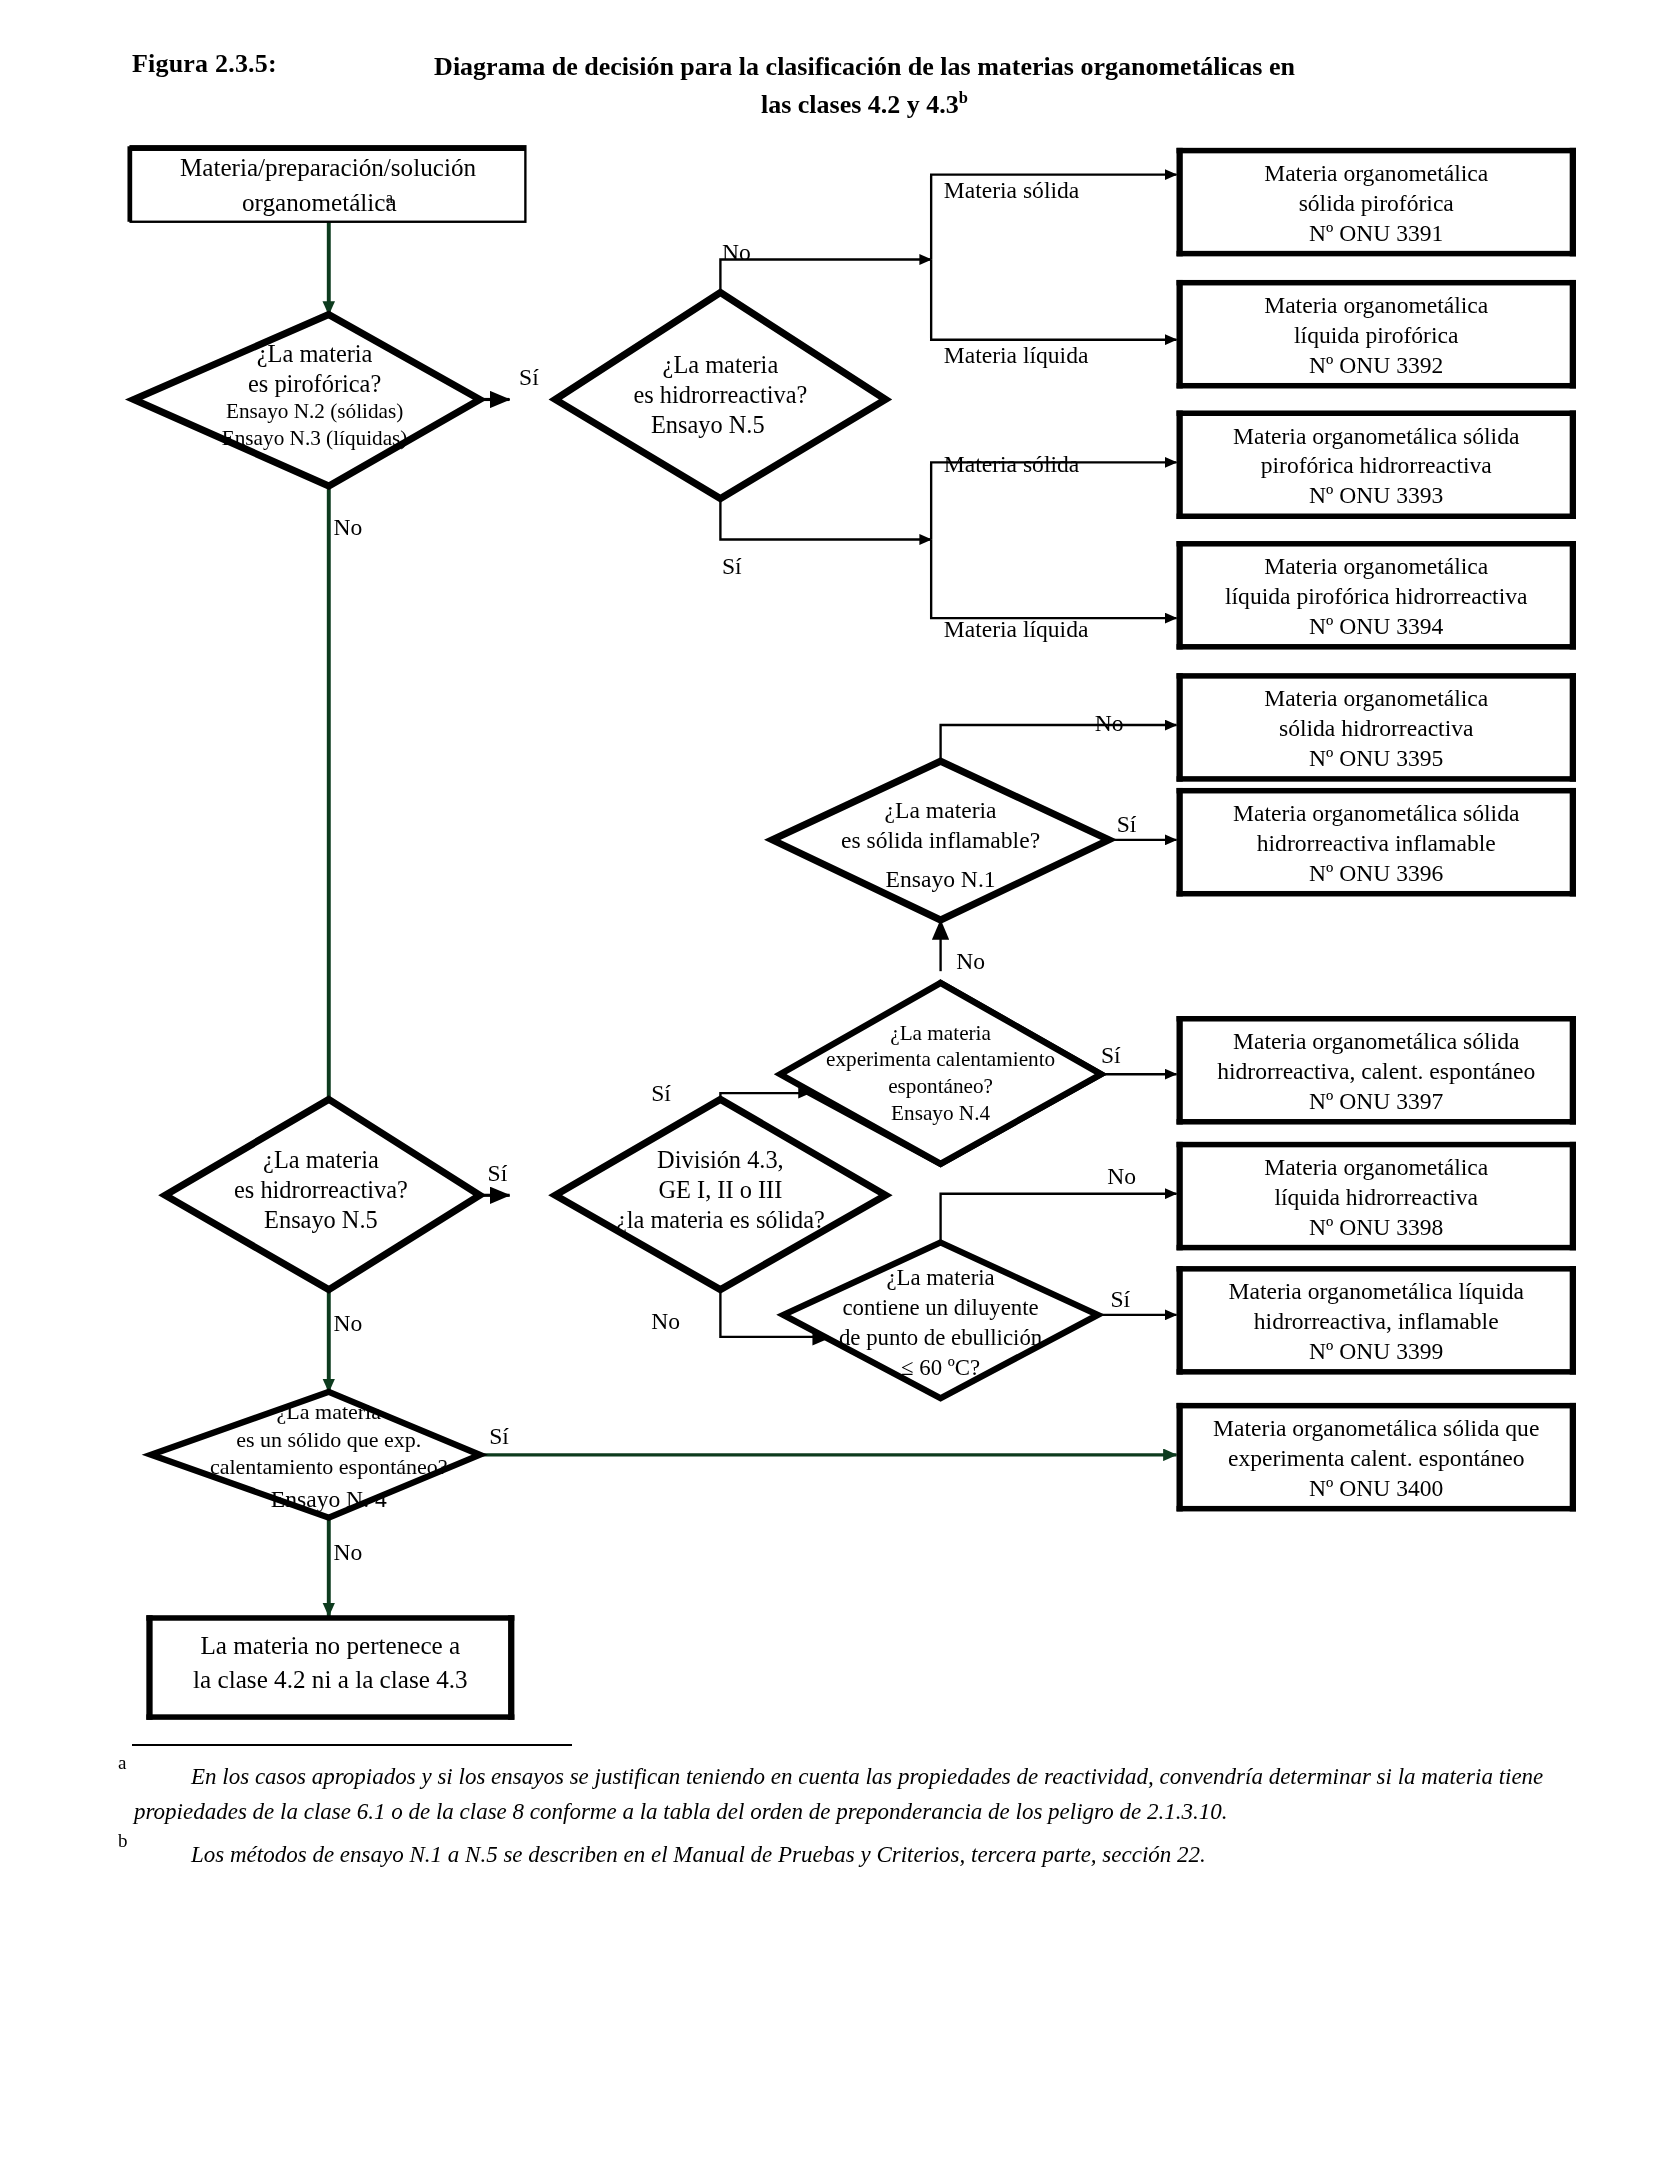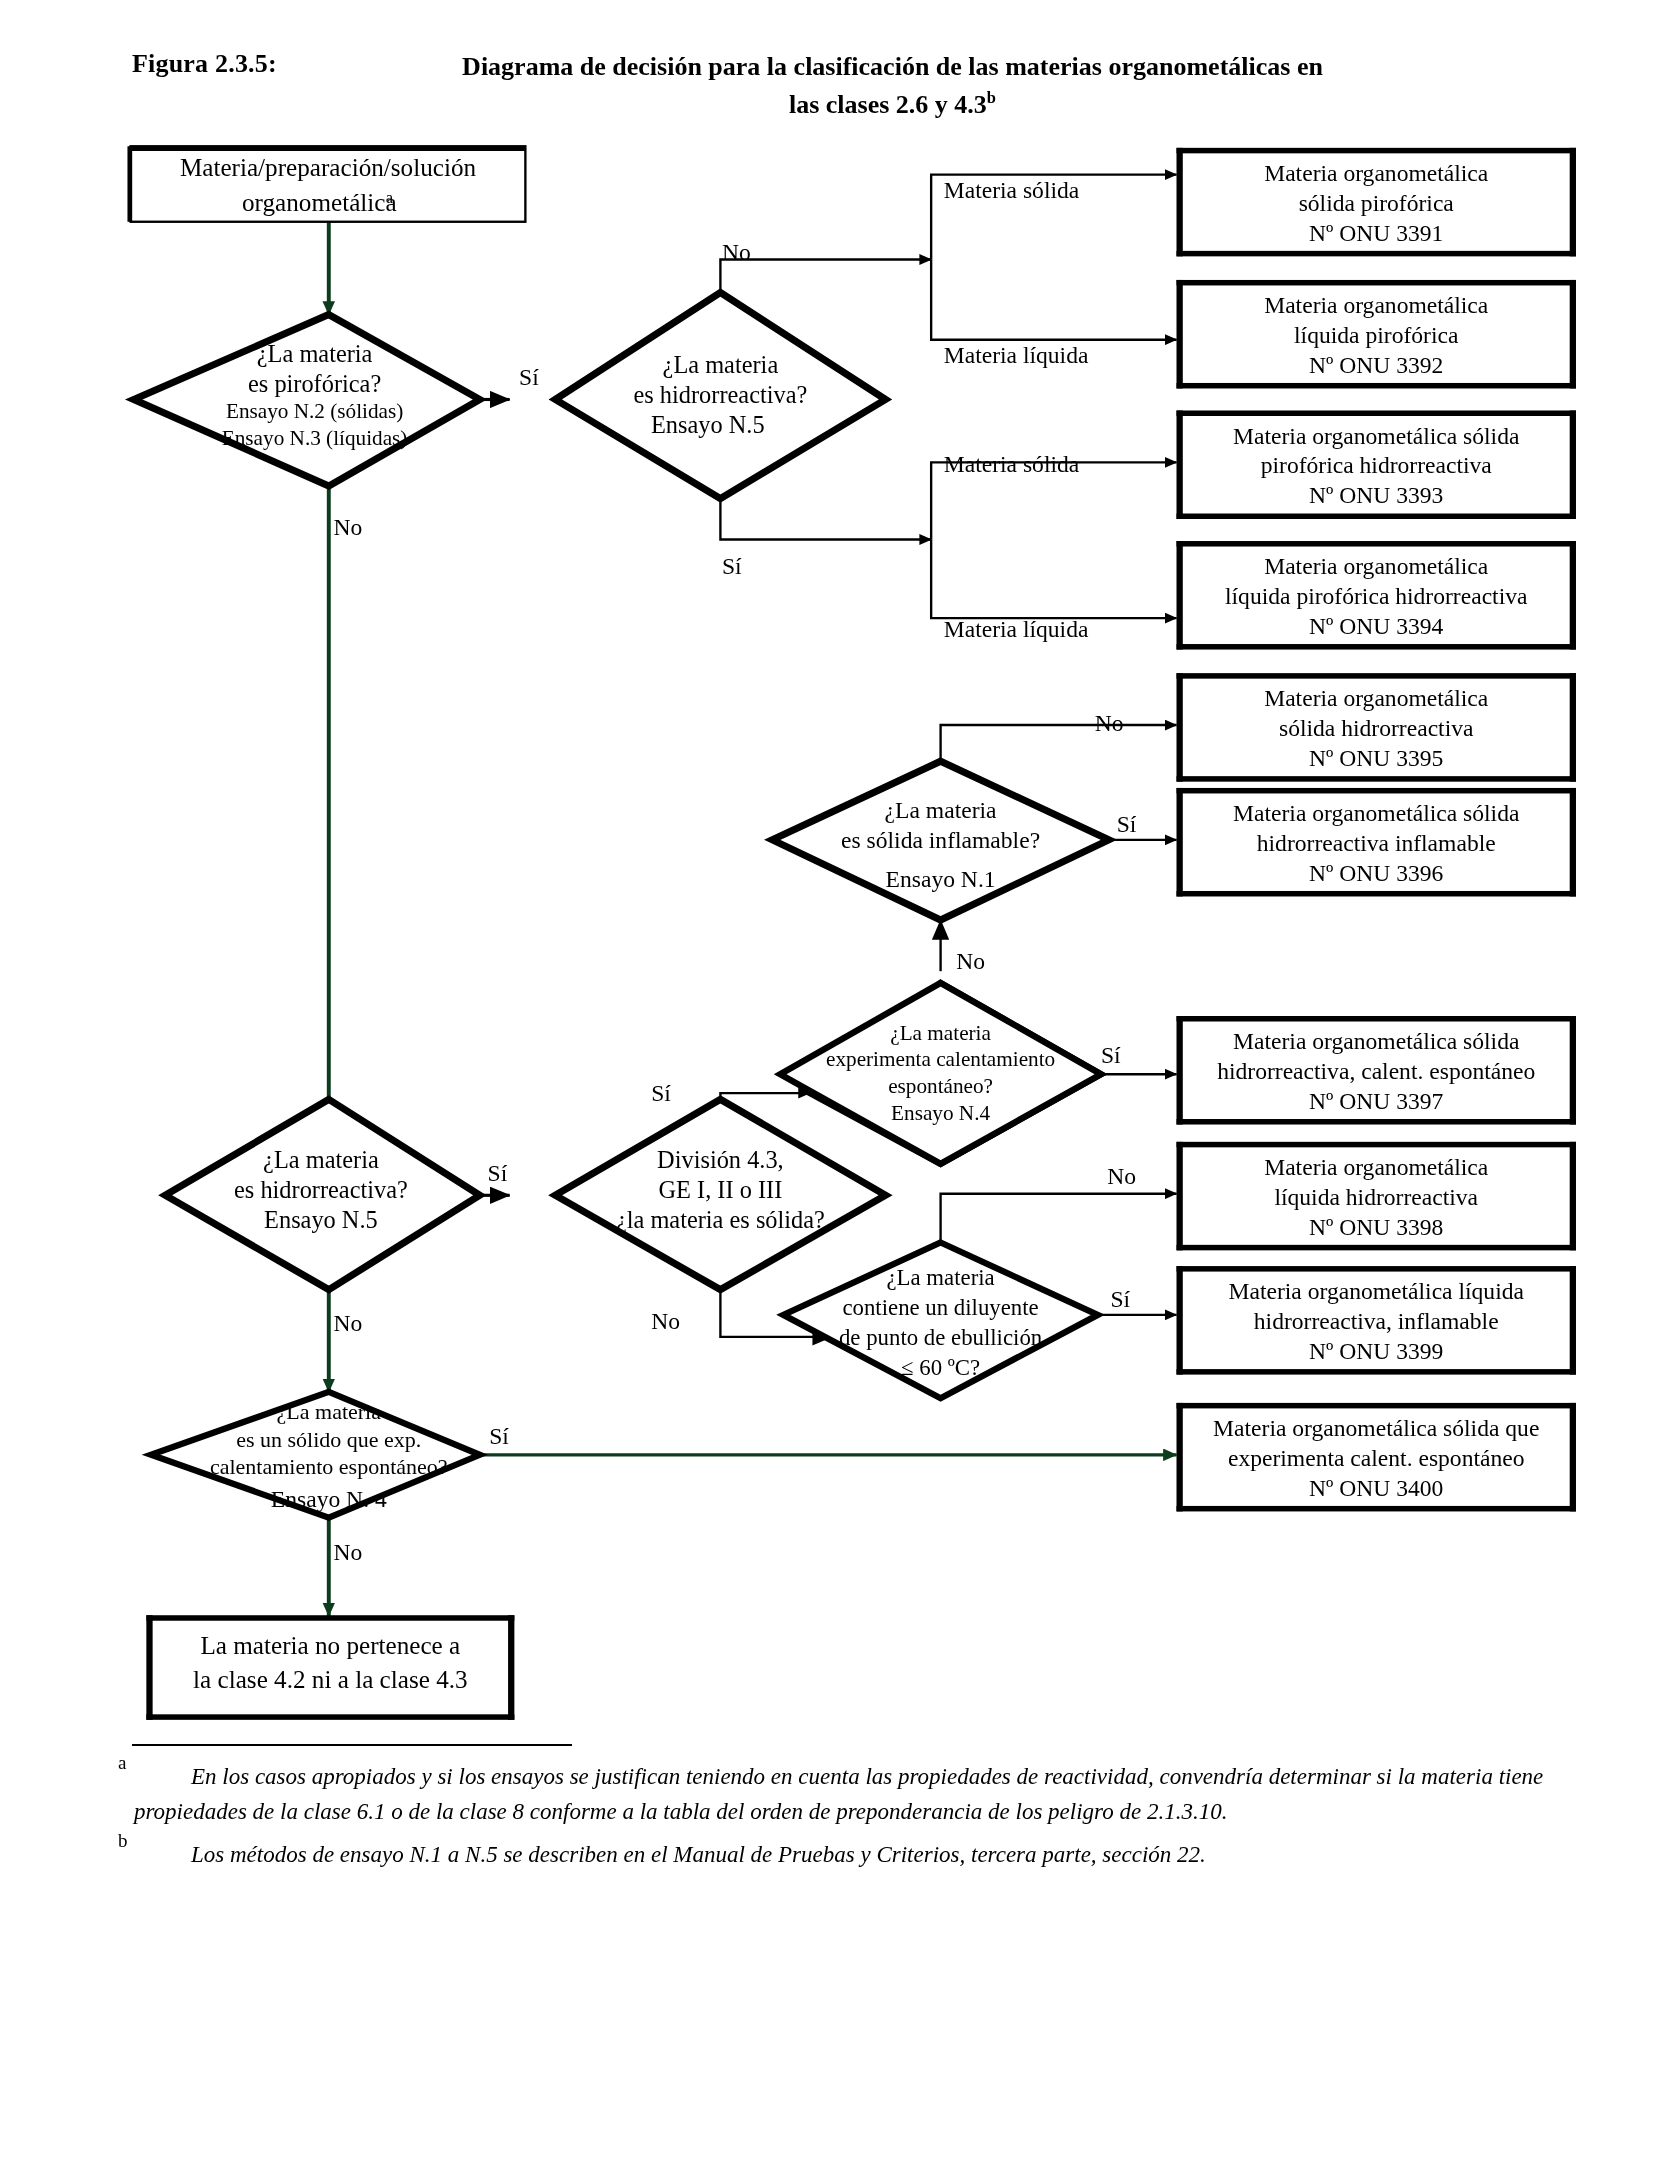--- a/index.html
+++ b/index.html
@@ -1,20 +1,20 @@
 <!DOCTYPE html>
 <html style="font-size:12.6px"><head>
 <meta charset="utf-8">
 <style>
   html,body{margin:0;padding:0;background:#fff;}
   body{width:1672px;height:2183px;font-family:"Liberation Serif","DejaVu Serif",serif;color:#000;position:relative;overflow:hidden;}
   .page{position:relative;width:1672px;height:2025px;}
   #fig-title{position:absolute;left:0;top:49px;width:1672px;}
   .ttl-label{position:absolute;left:132px;top:0;font-weight:bold;font-size:26px;letter-spacing:0.2px;}
-  .ttl-main{position:absolute;left:452px;top:0;width:881px;text-align:center;font-weight:bold;font-size:26px;line-height:1.42;}
+  .ttl-main{position:absolute;left:424px;top:0;width:881px;text-align:center;font-weight:bold;font-size:26px;line-height:1.42;}
   .ttl-main sup{font-size:16.5px;vertical-align:super;}
   svg#flow{position:absolute;left:0;top:0;width:1672px;height:2183px;}
   .nodetext{font-family:"Liberation Serif","DejaVu Serif",serif;fill:#000;text-anchor:middle;}
   .edgelabel{font-family:"Liberation Serif","DejaVu Serif",serif;fill:#000;font-size:30px;}
   .footnotes{position:absolute;left:118px;top:1760px;width:1447px;font-style:italic;font-size:23px;line-height:1.52;}
   .fn{position:relative;margin:0 0 3.1px 0;}
   .fn-mark{position:absolute;left:0;top:-11px;font-style:normal;font-size:19px;}
   .fn-body{display:block;margin-left:16px;text-indent:57px;}
   .fn2{margin-top:7.9px;}
   .rule{position:absolute;left:132px;top:1744px;width:440px;height:2.4px;background:#000;}
@@ -22,21 +22,21 @@
 </head>
 <body>
 
 <div class="page">
 
   <div id="fig-title">
     <div class="ttl-label">Figura 2.3.5:</div>
     <div class="ttl-main">
       <span>Diagrama de decisión para la clasificación de las materias organometálicas en</span>
       <br>
-      <span>las clases 2.6 y 4.3</span><sup>b</sup>
+      <span>las clases 4.2 y 4.3</span><sup>b</sup>
     </div>
   </div>
 
   <svg id="flow" viewBox="0 0 2126 2776">
     <defs>
       <marker id="ah" markerWidth="16" markerHeight="14" refX="15" refY="7" orient="auto" markerUnits="userSpaceOnUse">
         <path d="M0,0 L16,7 L0,14 z" fill="#000"></path>
       </marker>
       <marker id="ahg" markerWidth="18" markerHeight="16" refX="17" refY="8" orient="auto" markerUnits="userSpaceOnUse">
         <path d="M0,0 L18,8 L0,16 z" fill="#0d3b1e"></path>

